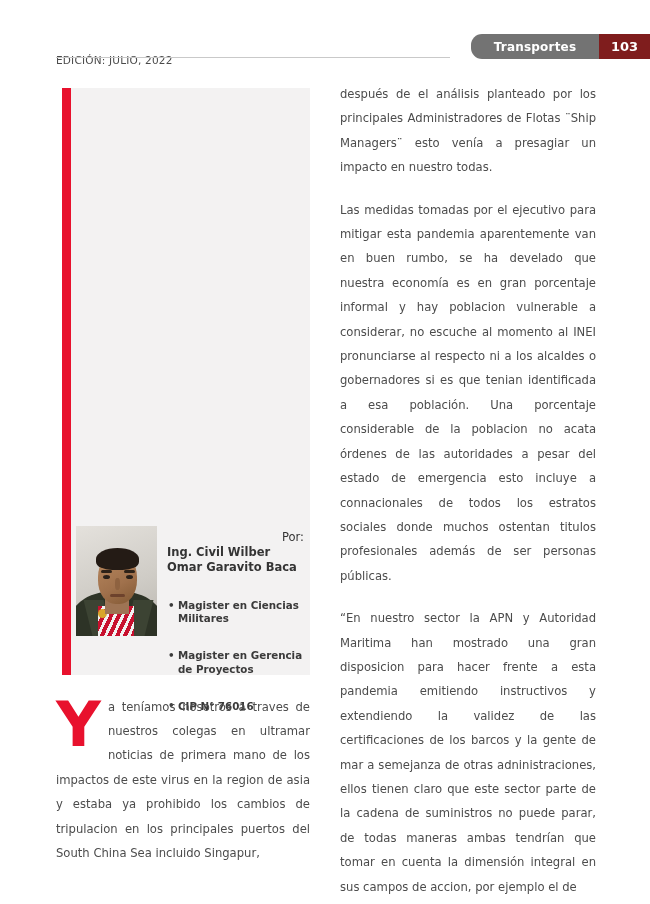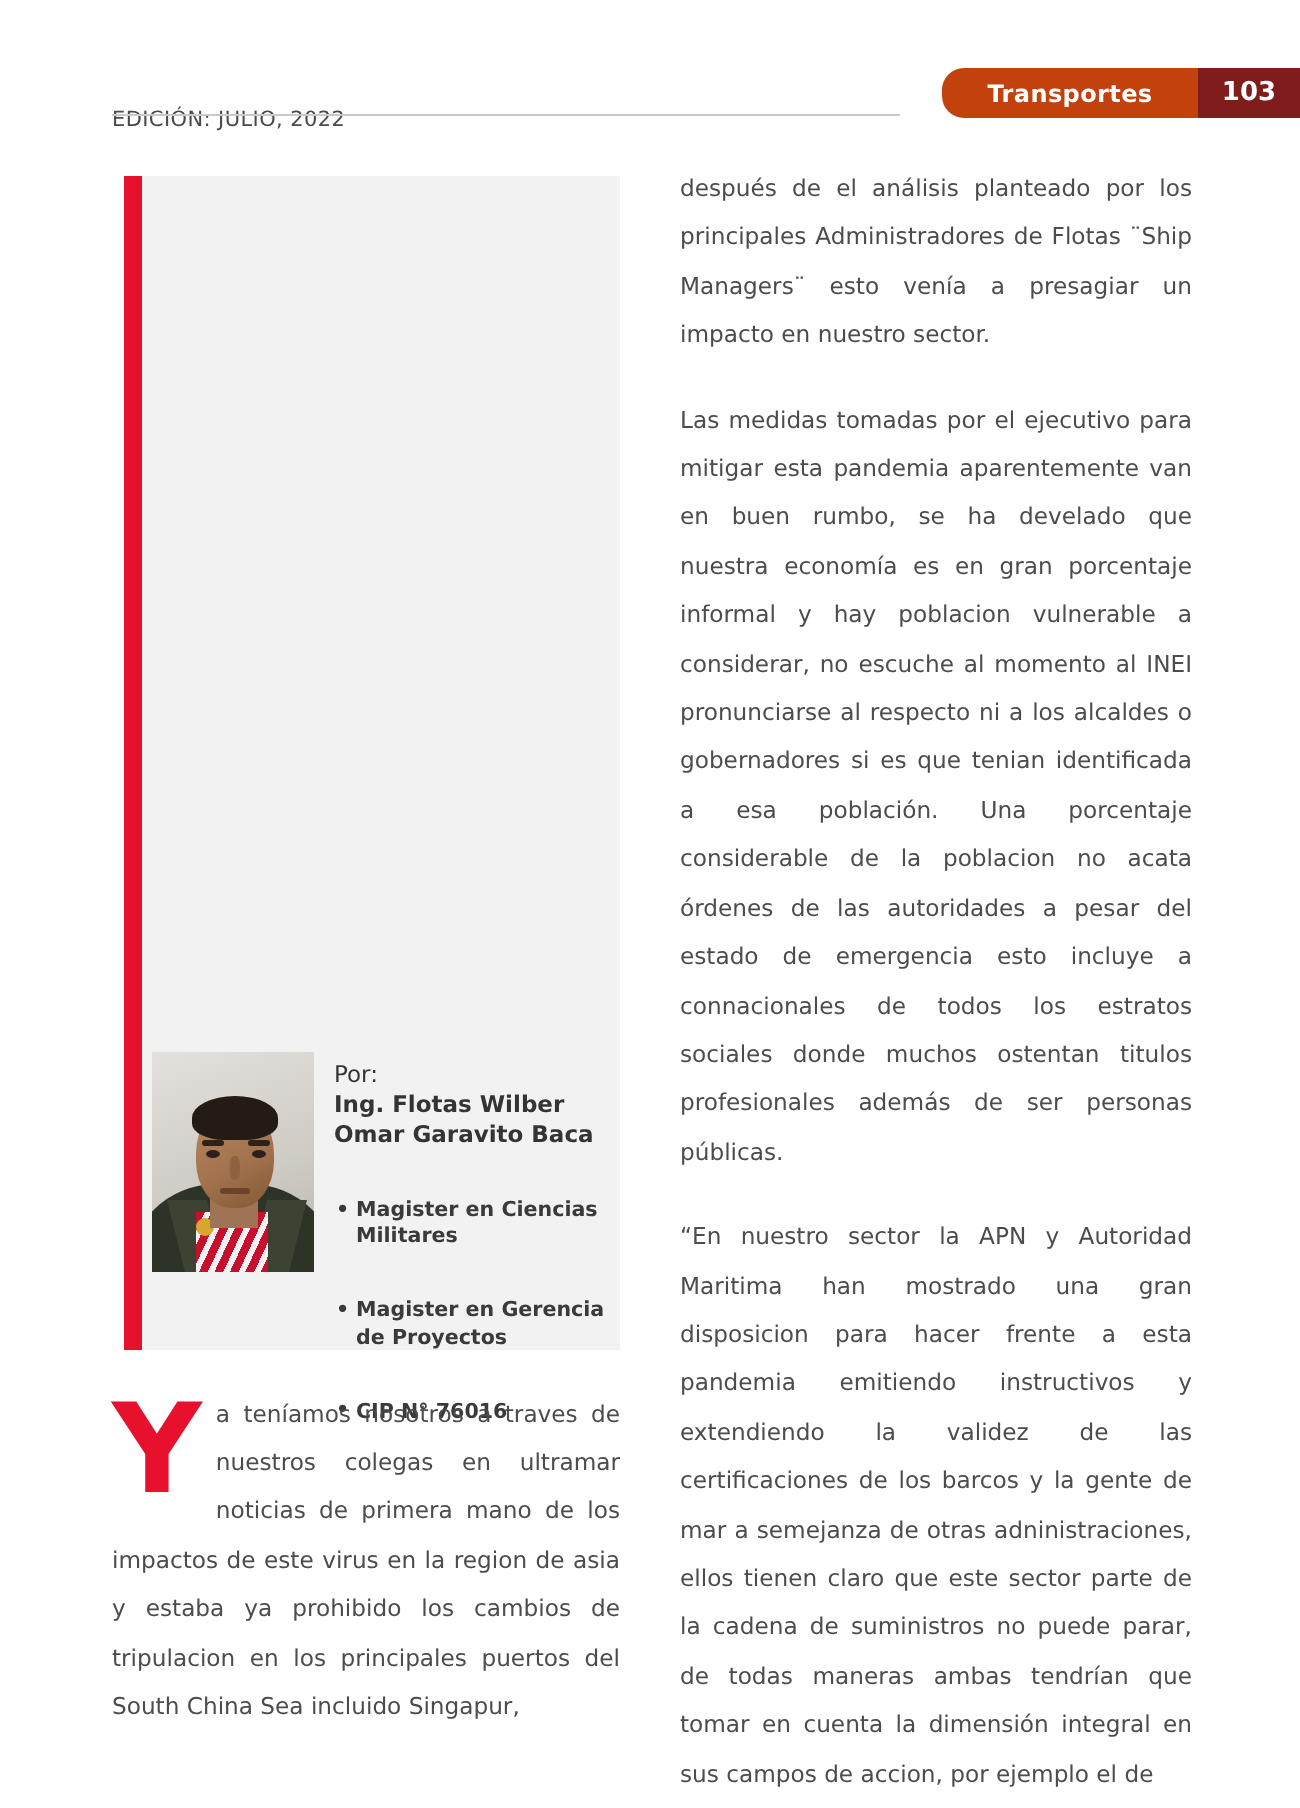--- a/index.html
+++ b/index.html
@@ -36,21 +36,21 @@
     width: 394px;
     height: 1px;
     background: #c9c9c9;
   }
   #section-tab {
     position: absolute;
     left: 471px;
     top: 34px;
     width: 128px;
     height: 25px;
-    background: #c2410c;
+    background: #737373;
     border-top-left-radius: 11px;
     border-bottom-left-radius: 11px;
     color: #ffffff;
     font-size: 12px;
     font-weight: bold;
     display: flex;
     align-items: center;
     justify-content: center;
     letter-spacing: 0.2px;
   }
@@ -207,20 +207,21 @@
   }
 
   #author-text {
     margin-left: 10px;
     padding-top: 4px;
     color: #343434;
   }
   #author-by {
     font-size: 11.5px;
     line-height: 15px;
+    text-align: right;
   }
   #author-name {
     font-size: 11.5px;
     line-height: 15px;
     font-weight: bold;
   }
   #author-credentials {
     list-style: none;
     margin: 1px 0 0 0;
     padding: 0;
@@ -308,30 +309,30 @@
         <div class="ph-brow-l"></div>
         <div class="ph-brow-r"></div>
         <div class="ph-eye-l"></div>
         <div class="ph-eye-r"></div>
         <div class="ph-nose"></div>
         <div class="ph-mouth"></div>
       </div>
 
       <div id="author-text">
         <div id="author-by">Por:</div>
-        <div id="author-name">Ing. Flotas Wilber Omar Garavito Baca</div>
+        <div id="author-name">Ing. Civil Wilber Omar Garavito Baca</div>
         <ul id="author-credentials">
           <li>Magister en Ciencias Militares</li>
           <li>Magister en Gerencia de Proyectos</li>
           <li>CIP N° 76016</li>
         </ul>
       </div>
     </div>
   </div>
 
   <p id="lead-paragraph"><span class="dropcap">Y</span><span>a teníamos nosotros a traves de nuestros colegas en ultramar noticias de primera mano de los impactos de este virus en la region de asia y estaba ya prohibido los cambios de tripulacion en los principales puertos del South China Sea incluido Singapur,</span></p>
 </div>
 
 <div id="right-column">
-  <p>después de el análisis planteado por los principales Administradores de Flotas ¨Ship Managers¨ esto venía a presagiar un impacto en nuestro sector.</p>
+  <p>después de el análisis planteado por los principales Administradores de Flotas ¨Ship Managers¨ esto venía a presagiar un impacto en nuestro todas.</p>
   <p>Las medidas tomadas por el ejecutivo para mitigar esta pandemia aparentemente van en buen rumbo, se ha develado que nuestra economía es en gran porcentaje informal y hay poblacion vulnerable a considerar, no escuche al momento al INEI pronunciarse al respecto ni a los alcaldes o gobernadores si es que tenian identificada a esa población. Una porcentaje considerable de la poblacion no acata órdenes de las autoridades a pesar del estado de emergencia esto incluye a connacionales de todos los estratos sociales donde muchos ostentan titulos profesionales además de ser personas públicas.</p>
   <p>“En nuestro sector la APN y Autoridad Maritima han mostrado una gran disposicion para hacer frente a esta pandemia emitiendo instructivos y extendiendo la validez de las certificaciones de los barcos y la gente de mar a semejanza de otras adninistraciones, ellos tienen claro que este sector parte de la cadena de suministros no puede parar, de todas maneras ambas tendrían que tomar en cuenta la dimensión integral en sus campos de accion, por ejemplo el de</p>
 </div>
 
 </body></html>

